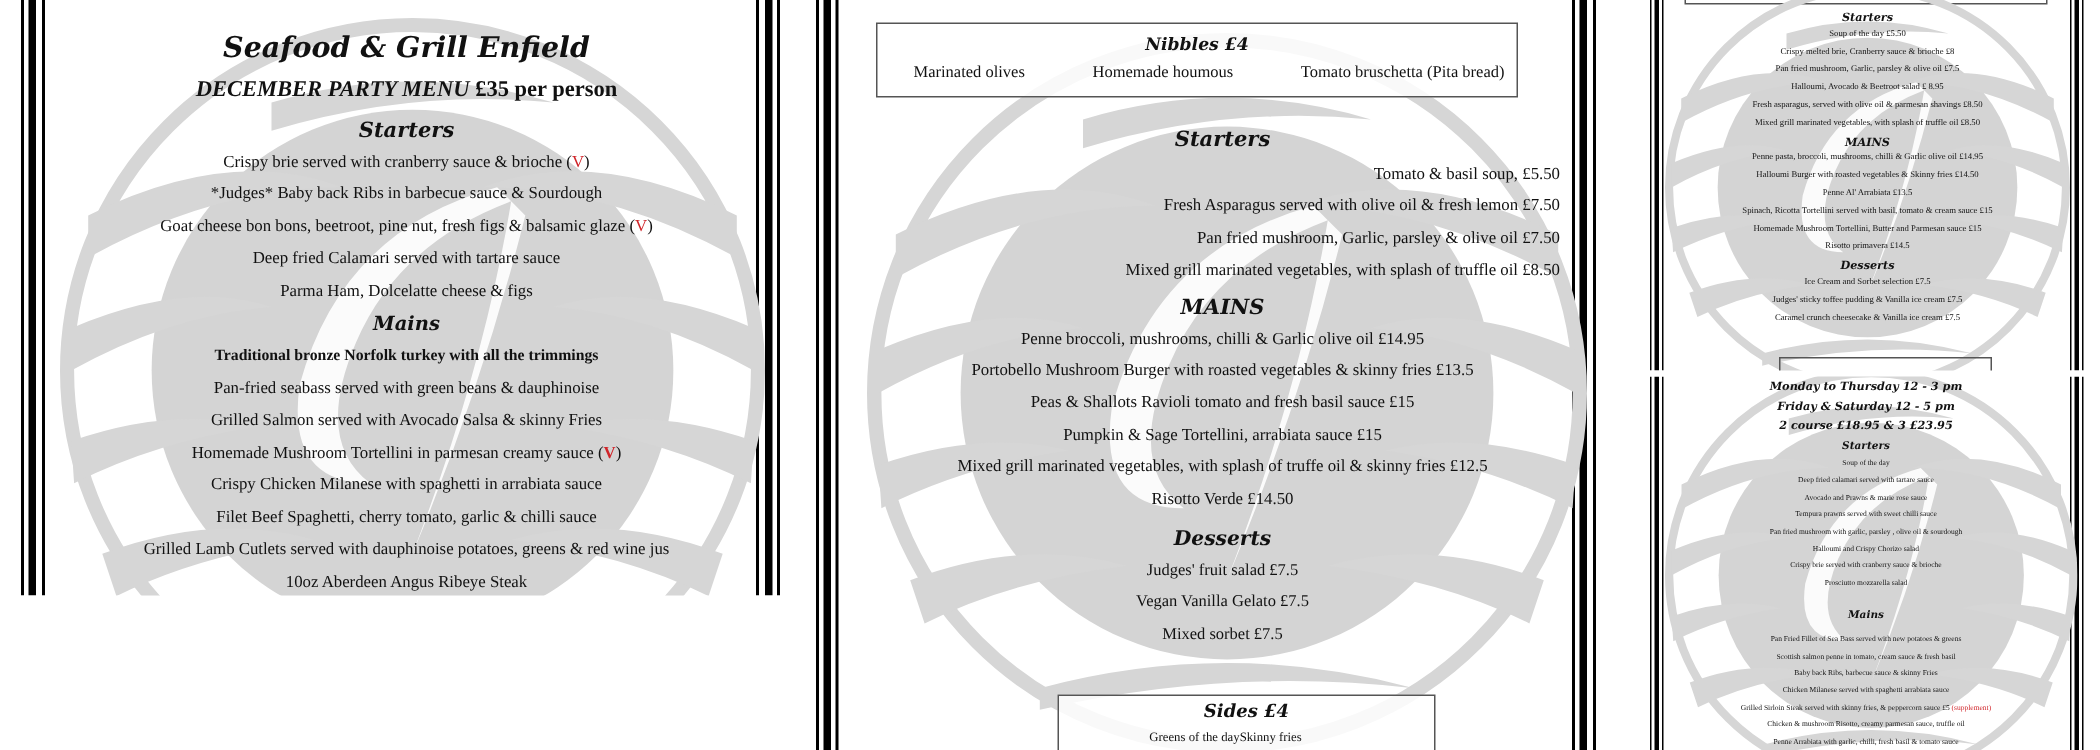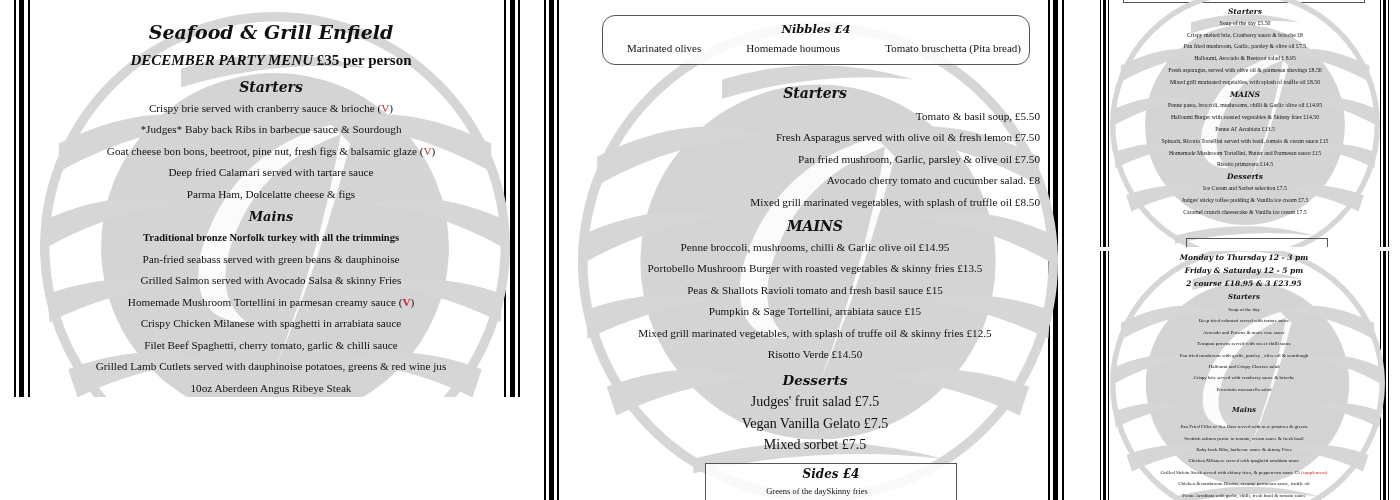--- a/index.html
+++ b/index.html
@@ -98,49 +98,48 @@
   </div>
   <div class="frame r" style="right:2px;width:20px;">
     <div class="b" style="left:0;width:2px"></div>
       <div class="b" style="left:5px;width:5px"></div>
       <div class="b" style="left:14px;width:2px"></div>
   </div>
   <svg class="wm" style="left:38px;top:22px" width="480" height="480" viewBox="0 0 500 500">
       <use href="#wm-shape"></use>
     </svg>
 
-  <div class="boxed" style="position:absolute;left:62px;top:15px;width:426px;height:48px;z-index:1;border-radius:13px;">
+  <div class="boxed" style="position:absolute;left:44px;top:15px;width:426px;height:48px;z-index:1;">
     <div class="script line" style="text-align:center;font-size:11.5px;margin-top:3px;height:20px;line-height:20px;">Nibbles £4</div>
     <div style="display:flex;justify-content:space-between;padding:0 8px 0 24px;font-size:11px;line-height:18px;">
       <span>Marinated olives</span>
       <span>Homemade houmous</span>
       <span>Tomato bruschetta (Pita bread)</span>
     </div>
   </div>
 
   <div class="content" style="left:50px;width:450px;top:80px;">
     <div class="line script" style="font-size:14px;height:26px;line-height:26px;">Starters</div>
     <div style="font-size:11.2px;line-height:21.4px;text-align:right;">
       <div class="line">Tomato &amp; basil soup,  £5.50</div>
       <div class="line">Fresh Asparagus served with olive oil &amp; fresh lemon £7.50</div>
       <div class="line">Pan fried mushroom, Garlic, parsley &amp; olive oil £7.50</div>
-      <div class="line">Avocado cherry tomato and cucumber salad. £8</div>
       <div class="line">Mixed grill marinated vegetables, with splash of truffle oil £8.50</div>
     </div>
     <div class="line script" style="font-size:14px;height:24px;line-height:26px;">MAINS</div>
     <div style="font-size:11.2px;line-height:21.4px;">
       <div class="line">Penne broccoli, mushrooms, chilli &amp; Garlic olive oil £14.95</div>
       <div class="line">Portobello Mushroom Burger with roasted vegetables &amp; skinny fries £13.5</div>
       <div class="line">Peas &amp; Shallots Ravioli tomato and fresh basil sauce £15</div>
       <div class="line">Pumpkin &amp; Sage Tortellini, arrabiata sauce £15</div>
       <div class="line">Mixed grill marinated vegetables, with splash of truffe oil &amp; skinny fries £12.5</div>
       <div class="line">Risotto Verde   £14.50</div>
     </div>
     <div class="line script" style="font-size:13.5px;height:26px;line-height:30px;">Desserts</div>
-    <div style="font-size:14px;line-height:21.4px;">
+    <div style="font-size:11px;line-height:21.4px;">
       <div class="line">Judges' fruit salad £7.5</div>
       <div class="line">Vegan Vanilla Gelato £7.5</div>
       <div class="line">Mixed sorbet £7.5</div>
     </div>
   </div>
 
   <div class="boxed" style="position:absolute;left:165px;top:463px;width:250px;height:50px;z-index:1;">
     <div class="script line" style="text-align:center;font-size:12px;height:20px;line-height:20px;">Sides  £4</div>
     <div style="display:flex;justify-content:center;padding:0 50px 0 22px;font-size:8.5px;line-height:14px;">
       <span>Greens of the day</span>

